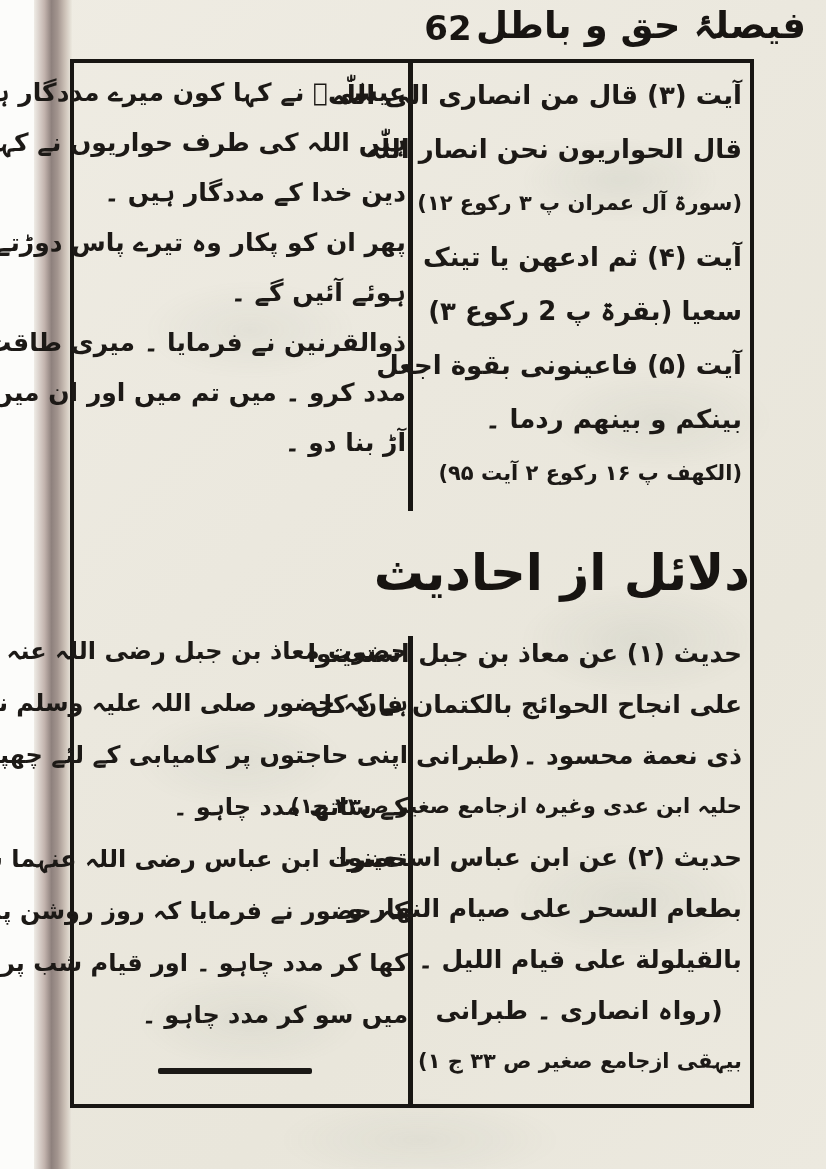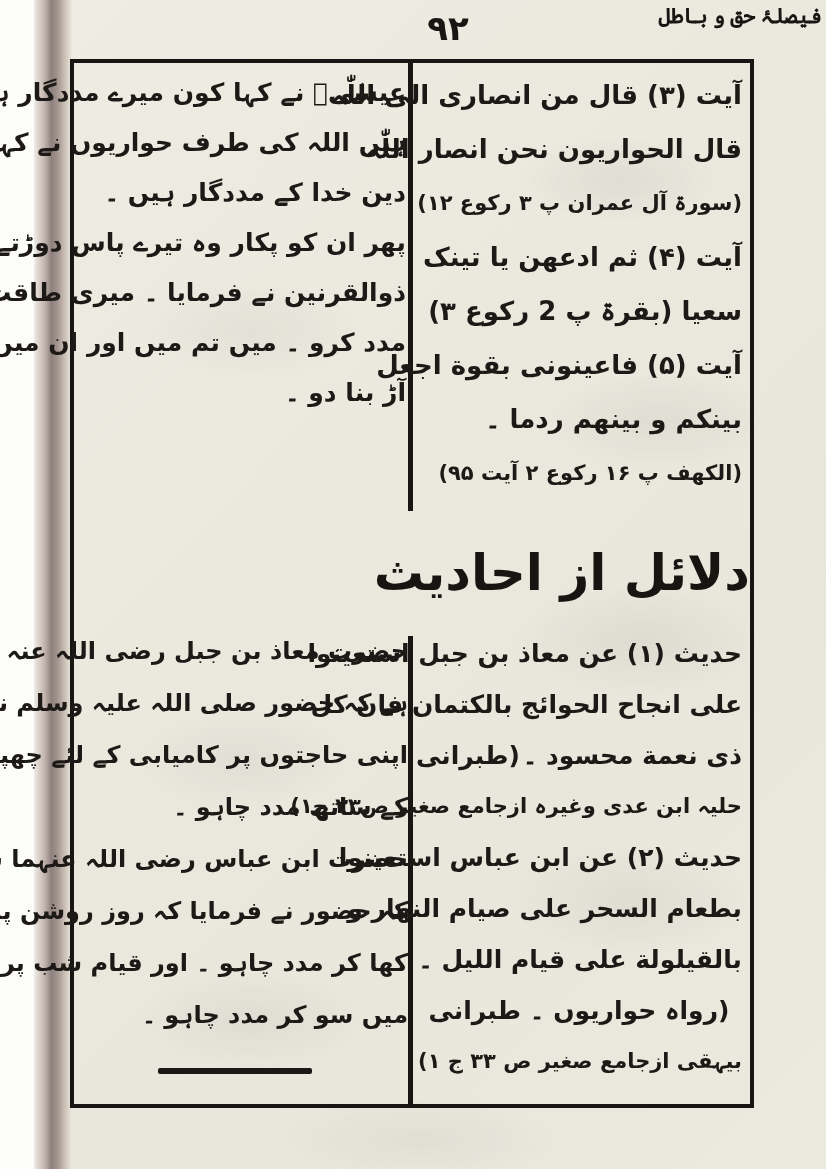--- a/index.html
+++ b/index.html
@@ -26,24 +26,23 @@
     filter:blur(1px);
   }
   
   .edge-white{position:absolute;left:0;top:0;width:34px;height:1169px;background:#fcfcfa;}
   .gutter{
     position:absolute;left:34px;top:0;width:38px;height:1169px;
     background:linear-gradient(to right,#efece6 0%,#c2b3ad 28%,#8e817d 46%,#a3958f 62%,#cdc2b8 82%,#ece9df 100%);
   }
   
   .book-title{
-    position:absolute;top:4px;right:4px;
-    font-size:21px;font-weight:bold;letter-spacing:-1px;
+    position:absolute;top:4px;right:20px;
+    font-size:37px;font-weight:bold;letter-spacing:-1px;
     color:#181512;
-    font-family:Liberation Serif, serif;
   }
   .page-number{
     position:absolute;top:8px;left:408px;width:80px;
     text-align:center;font-size:34px;font-weight:bold;color:#181512;
   }
   
   .frame{
     position:absolute;left:70px;top:59px;
     width:676px;height:1041px;
     border:4px solid #181613;
@@ -80,21 +79,21 @@
 </style>
 </head>
 <body>
 
 <div class="page">
   <div class="edge-white"></div>
   <div class="gutter"></div>
   <div class="mottle"></div>
 
   <div class="book-title">فیصلۂ حق و باطل</div>
-  <div class="page-number">۹۲</div>
+  <div class="page-number">62</div>
 
   <div class="frame">
     <div class="divider top"></div>
     <div class="divider bottom"></div>
 
     <div class="col col-tr">
       <div class="ln">آیت (۳) قال من انصاری الی اللّٰہ</div>
       <div class="ln">قال الحواریون نحن انصار اللّٰہ</div>
       <div class="ln src">(سورۃ آل عمران پ ۳ رکوع ۱۲)</div>
       <div class="ln">آیت (۴) ثم ادعهن یا تینک</div>
@@ -102,39 +101,40 @@
       <div class="ln">آیت (۵) فاعینونی بقوة اجعل</div>
       <div class="ln">بینکم و بینهم ردما ۔</div>
       <div class="ln src">(الکهف پ ۱۶ رکوع ۲ آیت ۹۵)</div>
     </div>
 
     <div class="col col-tl">
       <div class="ln">عیسٰیؑ نے کہا کون میرے مددگار ہوتے</div>
       <div class="ln">ہیں اللہ کی طرف حواریوں نے کہا ہم</div>
       <div class="ln end">دین خدا کے مددگار ہیں ۔</div>
       <div class="ln">پھر ان کو پکار وہ تیرے پاس دوڑتے</div>
+      <div class="ln end">ہوئے آئیں گے ۔</div>
       <div class="ln">ذوالقرنین نے فرمایا ۔ میری طاقت سے</div>
       <div class="ln">مدد کرو ۔ میں تم میں اور ان میں ایک مضبوط</div>
       <div class="ln end">آڑ بنا دو ۔</div>
     </div>
 
     <div class="heading">دلائل از احادیث</div>
 
     <div class="col col-br">
       <div class="ln">حدیث (۱) عن معاذ بن جبل استعینوا</div>
       <div class="ln">علی انجاح الحوائج بالکتمان فان کل</div>
       <div class="ln split">
         <span>ذی نعمة محسود ۔</span>
         <span>(طبرانی</span>
       </div>
       <div class="ln src">حلیہ ابن عدی وغیرہ ازجامع صغیر ص۳۳ ج۱)</div>
       <div class="ln">حدیث (۲) عن ابن عباس استعینوا</div>
       <div class="ln">بطعام السحر علی صیام النهار و</div>
       <div class="ln">بالقیلولة علی قیام اللیل ۔</div>
-      <div class="ln center">(رواہ حواریوں ۔ طبرانی</div>
+      <div class="ln center">(رواہ انصاری ۔ طبرانی</div>
       <div class="ln center src">بیہقی ازجامع صغیر ص ۳۳ ج ۱)</div>
     </div>
 
     <div class="col col-bl">
       <div class="ln">حضرت معاذ بن جبل رضی اللہ عنہ سے مروی</div>
       <div class="ln">ہے کہ حضور صلی اللہ علیہ وسلم نے فرمایا</div>
       <div class="ln">اپنی حاجتوں پر کامیابی کے لئے چھپانے</div>
       <div class="ln end">کے ساتھ مدد چاہو ۔</div>
       <div class="ln">حضرت ابن عباس رضی اللہ عنہما سے مروی</div>
       <div class="ln">کہ حضور نے فرمایا کہ روز روشن پر سحری</div>

